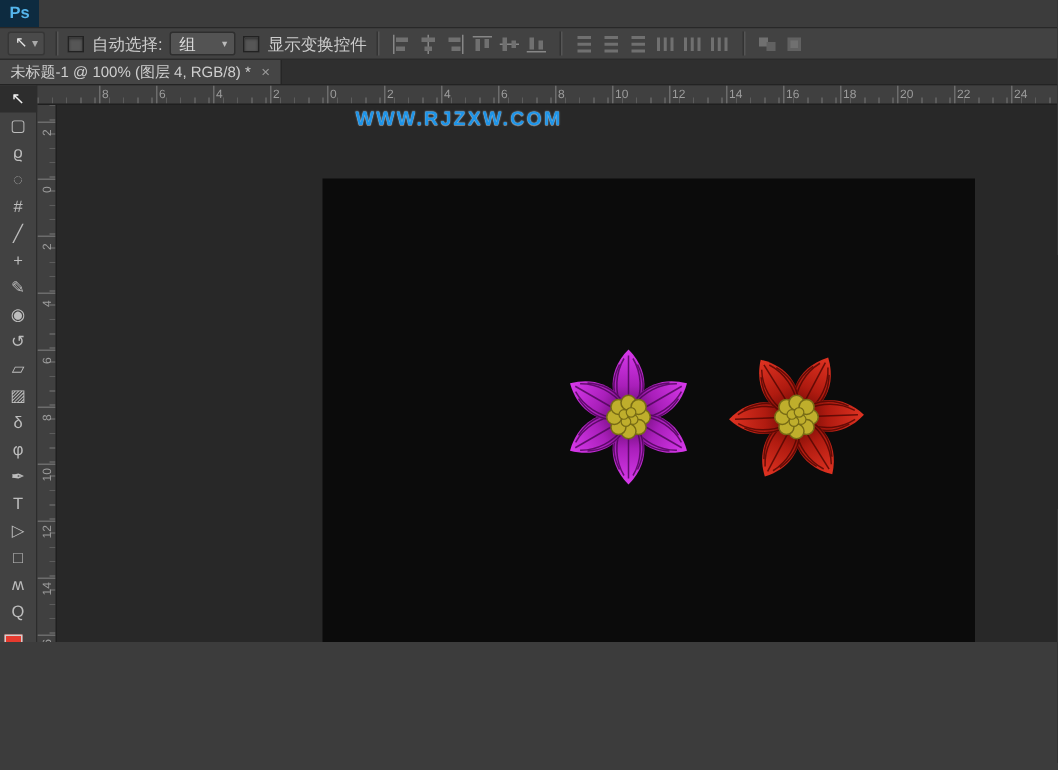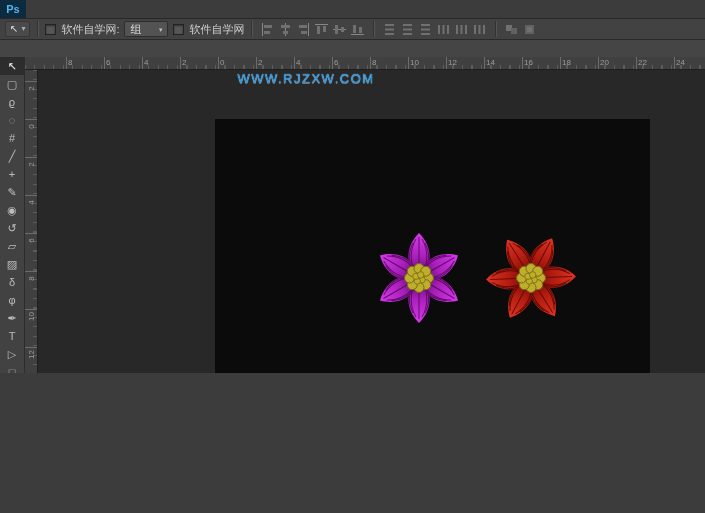--- a/index.html
+++ b/index.html
@@ -1,18 +1,18 @@
 <!DOCTYPE html>
 <html><head>
 <meta charset="utf-8">
 <style>
 *{margin:0;padding:0;box-sizing:border-box;}
 html,body{width:705px;height:513px;overflow:hidden;}
 body{font-family:"Liberation Sans","DejaVu Sans",sans-serif;background:#3c3c3c;}
-#app{position:relative;width:705px;height:373px;overflow:hidden;background:#454545;}
+#app{position:relative;width:705px;height:428px;overflow:hidden;background:#454545;}
 
 
 .menubar{position:absolute;left:0;top:0;width:100%;height:19px;background:#3c3c3c;border-bottom:1px solid #282828;display:flex;align-items:stretch;}
 .ps-logo{width:26px;display:flex;align-items:center;justify-content:center;font-size:11px;font-weight:bold;}
 .menu-items{display:flex;align-items:stretch;}
 .menu-item{display:flex;align-items:center;padding:0 7px;font-size:11px;color:#d6d6d6;cursor:default;white-space:nowrap;}
 
 
 .optionsbar{position:absolute;left:0;top:19px;width:100%;height:21px;background:#424242;border-bottom:1px solid #2a2a2a;display:flex;align-items:center;padding:0 5px;gap:5px;}
 .tool-preset{display:flex;align-items:center;gap:3px;padding:1px 4px;border:1px solid #363636;border-radius:2px;background:#4a4a4a;height:16px;}
@@ -49,45 +49,45 @@
 .ruler-v{position:absolute;left:25px;top:70px;bottom:0;width:13px;background:#404040;border-right:1px solid #1f1f1f;background-image:repeating-linear-gradient(to bottom,#5c5c5c 0 1px,transparent 1px 9.5px);background-size:4px 100%;background-position:100% 0;background-repeat:no-repeat;overflow:hidden;}
 .vtick{position:absolute;left:0;right:0;height:1px;background:#6c6c6c;}
 .vlab{position:absolute;left:0;width:13px;text-align:center;font-size:8px;color:#9c9c9c;transform:rotate(-90deg);}
 
 
 .canvas{position:absolute;left:38px;top:70px;right:0;bottom:0;background:#282828;overflow:hidden;}
 .artboard{position:absolute;left:177px;top:49px;width:435px;height:400px;background:#0b0b0b;}
 .flower{position:absolute;}
 .wm{position:absolute;left:178px;top:1px;width:180px;text-align:center;}
 .wm-box{height:30px;line-height:30px;color:#ffffff;font-size:20px;font-weight:bold;letter-spacing:5px;}
-.wm-url{font-size:13px;font-weight:normal;letter-spacing:1.5px;text-shadow:0 0 1px #cfe9ff,0 1px 0 rgba(255,255,255,.3);}
+.wm-url{font-size:13px;font-weight:bold;letter-spacing:1.5px;text-shadow:0 0 1px #cfe9ff,0 1px 0 rgba(255,255,255,.3);}
 </style>
 </head>
 <body>
 
 <div id="app">
 
   <div class="menubar">
     <div class="ps-logo" style="background: rgb(13, 43, 64); color: rgb(85, 182, 236);">Ps</div>
   </div>
 
   <div class="optionsbar">
     <div class="tool-preset">
       <span class="tp-icon">↖</span>
       <span class="caret">▾</span>
     </div>
     <div class="sep"></div>
     <span class="checkbox"></span>
-    <span class="opt-label">软件自学网:</span>
+    <span class="opt-label">自动选择:</span>
     <div class="dropdown">
       <span>组</span>
       <span class="dd-arrows">▾</span>
     </div>
     <span class="checkbox"></span>
-    <span class="opt-label">软件自学网</span>
+    <span class="opt-label">显示变换控件</span>
     <div class="sep"></div>
     <div class="icon-group">
         <div class="opt-btn">
           <svg width="13" height="13">
             <rect x="1" y="0" width="1" height="13" fill="#c0c0c0"></rect>
             <rect x="3" y="2" width="8" height="3" fill="#969696"></rect>
             <rect x="3" y="8" width="6" height="3" fill="#969696"></rect>
           </svg>
         </div>
         <div class="opt-btn">
@@ -181,20 +181,26 @@
         </div>
         <div class="opt-btn">
           <svg width="13" height="13">
             <rect x="2" y="2" width="9" height="9" fill="#7c7c7c"></rect>
             <rect x="4" y="4" width="5" height="5" fill="#969696"></rect>
           </svg>
         </div>
       </div>
   </div>
 
+  <div class="tabbar">
+    <div class="tab">
+      <span class="tab-title">未标题-1 @ 100% (图层 4, RGB/8) *</span>
+      <span class="tab-close">×</span>
+    </div>
+  </div>
 
   <div class="toolbar">
     <div class="tools">
         <div class="tool selected">
           <span>↖</span>
         </div>
         <div class="tool">
           <span>▢</span>
         </div>
         <div class="tool">

